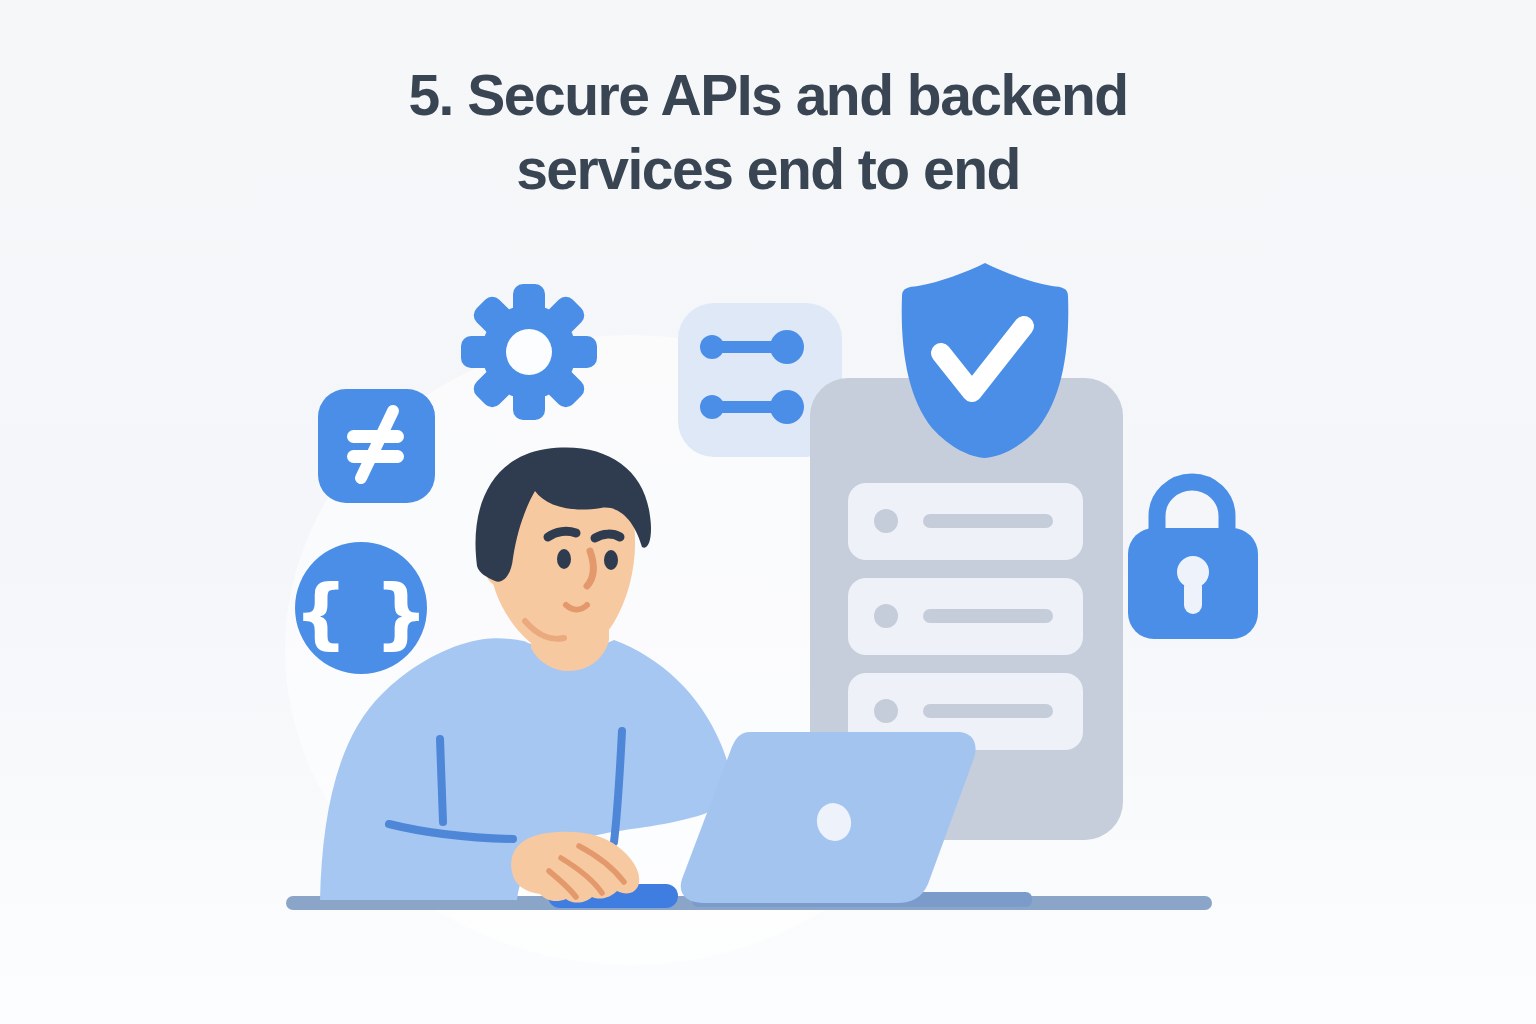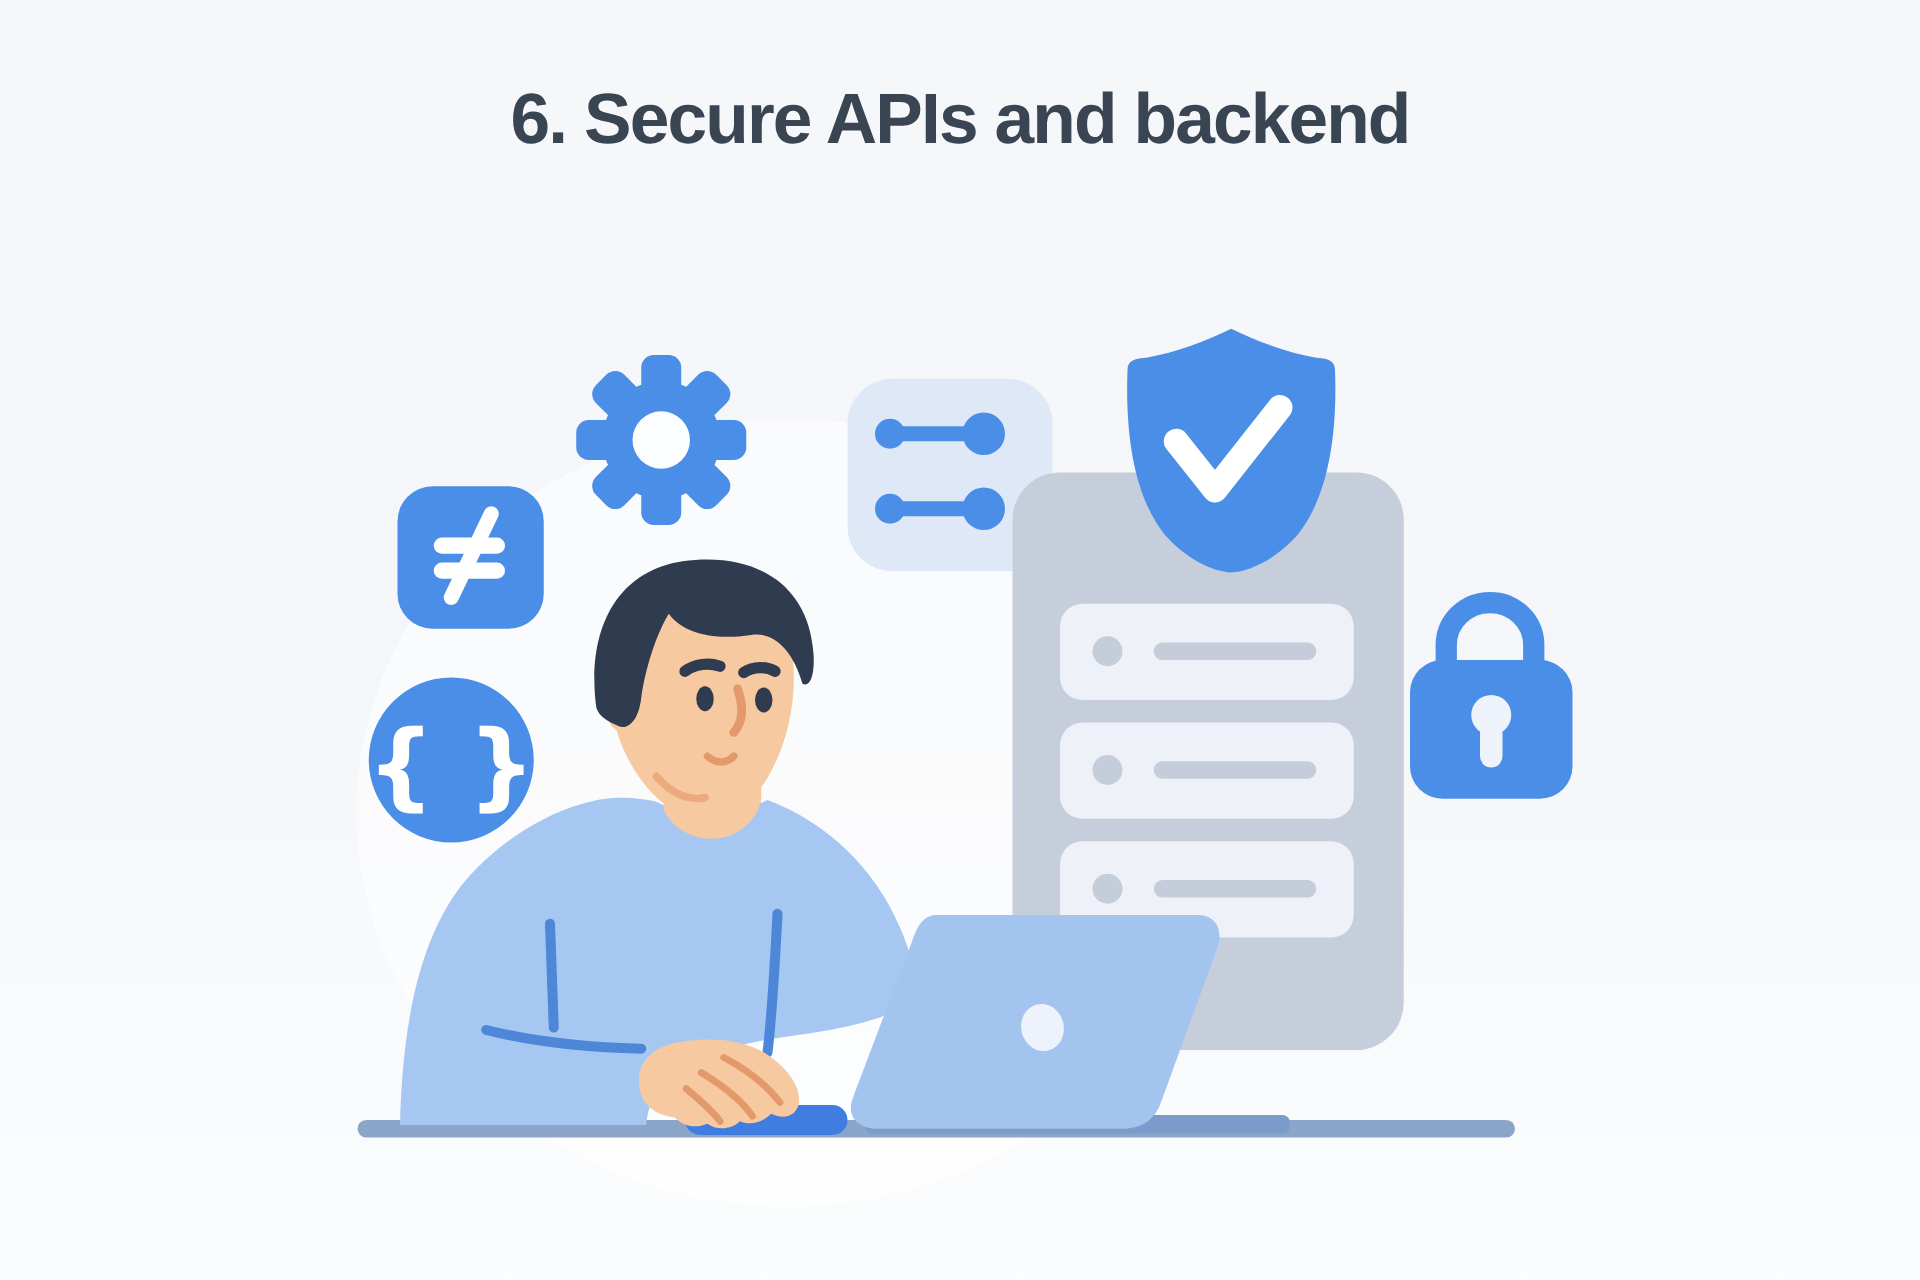--- a/index.html
+++ b/index.html
@@ -33,21 +33,22 @@
   .s-skinline{stroke:var(--skin_line)} .s-hair{stroke:var(--hair)}
   .rc{stroke-linecap:round;stroke-linejoin:round}
   .braces-glyph{font-family:"DejaVu Sans",sans-serif;font-weight:bold;font-size:76px;fill:var(--white);}
 </style>
 </head>
 <body>
 
 <div class="stage">
 
   <h1 class="title">
-    <span>6. Secure APIs and backend</span>
+    <span>5. Secure APIs and backend</span>
+    <span>services end to end</span>
   </h1>
 
   <svg viewBox="0 0 1536 1024" width="1536" height="1024">
 
     <ellipse cx="630" cy="650" rx="345" ry="315" class="f-white" opacity="0.55"></ellipse>
 
     <g>
       <rect x="318" y="389" width="117" height="114" rx="28" class="f-blue"></rect>
       <rect x="347" y="430" width="57" height="13" rx="6.5" class="f-white"></rect>
       <rect x="347" y="450" width="57" height="13" rx="6.5" class="f-white"></rect>

